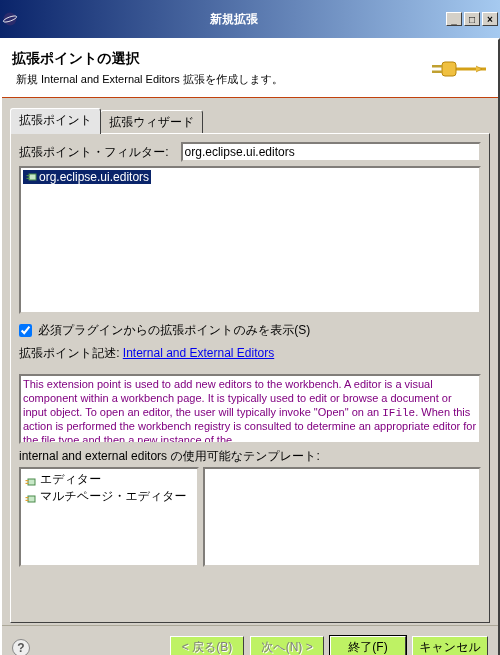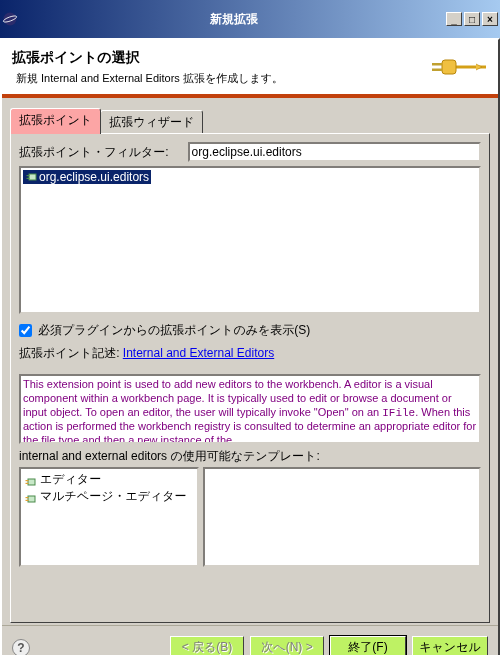--- a/index.html
+++ b/index.html
@@ -44,21 +44,21 @@
     border-top-color: #fff;
     border-left-color: #fff;
     border-right-color: #404040;
     border-bottom-color: #404040;
     height: 633px;
     display: flex;
     flex-direction: column;
   }
   .banner {
     background: #fff;
-    border-bottom: 4px solid #c2410c;
+    border-bottom: 1px solid #c2410c;
     padding: 8px 10px 8px 10px;
     display: flex;
     align-items: center;
     min-height: 58px;
   }
   .banner-text { flex: 1; }
   .banner-title { font-size: 14px; font-weight: bold; margin-bottom: 4px; }
   .banner-desc { font-size: 11px; padding-left: 4px;}
   .banner-icon { width: 60px; display:flex; align-items:center; justify-content:center;}
   .content {
@@ -72,32 +72,32 @@
     background: #d4d0c8;
     border: 1px solid #fff;
     border-right-color: #404040;
     border-bottom: none;
     border-top-left-radius: 3px;
     border-top-right-radius: 3px;
     font-size: 12px;
     position: relative;
     margin-right: -1px;
   }
-  .tab.active { background: #fca5a5; z-index: 2; padding-bottom:5px; margin-bottom:-1px;}
+  .tab.active { background: #e5e5e5; z-index: 2; padding-bottom:5px; margin-bottom:-1px;}
   .tab.inactive { margin-top: 2px; padding-bottom: 2px; font-family: Liberation Serif, serif;}
   .tabpanel {
     border: 1px solid #fff;
     border-right-color: #404040;
     border-bottom-color: #404040;
     flex: 1;
     padding: 8px;
     display: flex; flex-direction: column;
     background: #d4d0c8;
   }
-  .field-row { display: flex; align-items: center; gap: 19px; margin-bottom: 4px;}
+  .field-row { display: flex; align-items: center; gap: 12px; margin-bottom: 4px;}
   .label { white-space: nowrap; }
   input[type="text"] {
     flex: 1;
     border: 2px inset #d4d0c8;
     background: #fff;
     font-family: inherit;
     font-size: 12px;
     padding: 1px 2px;
     height: 20px;
   }

